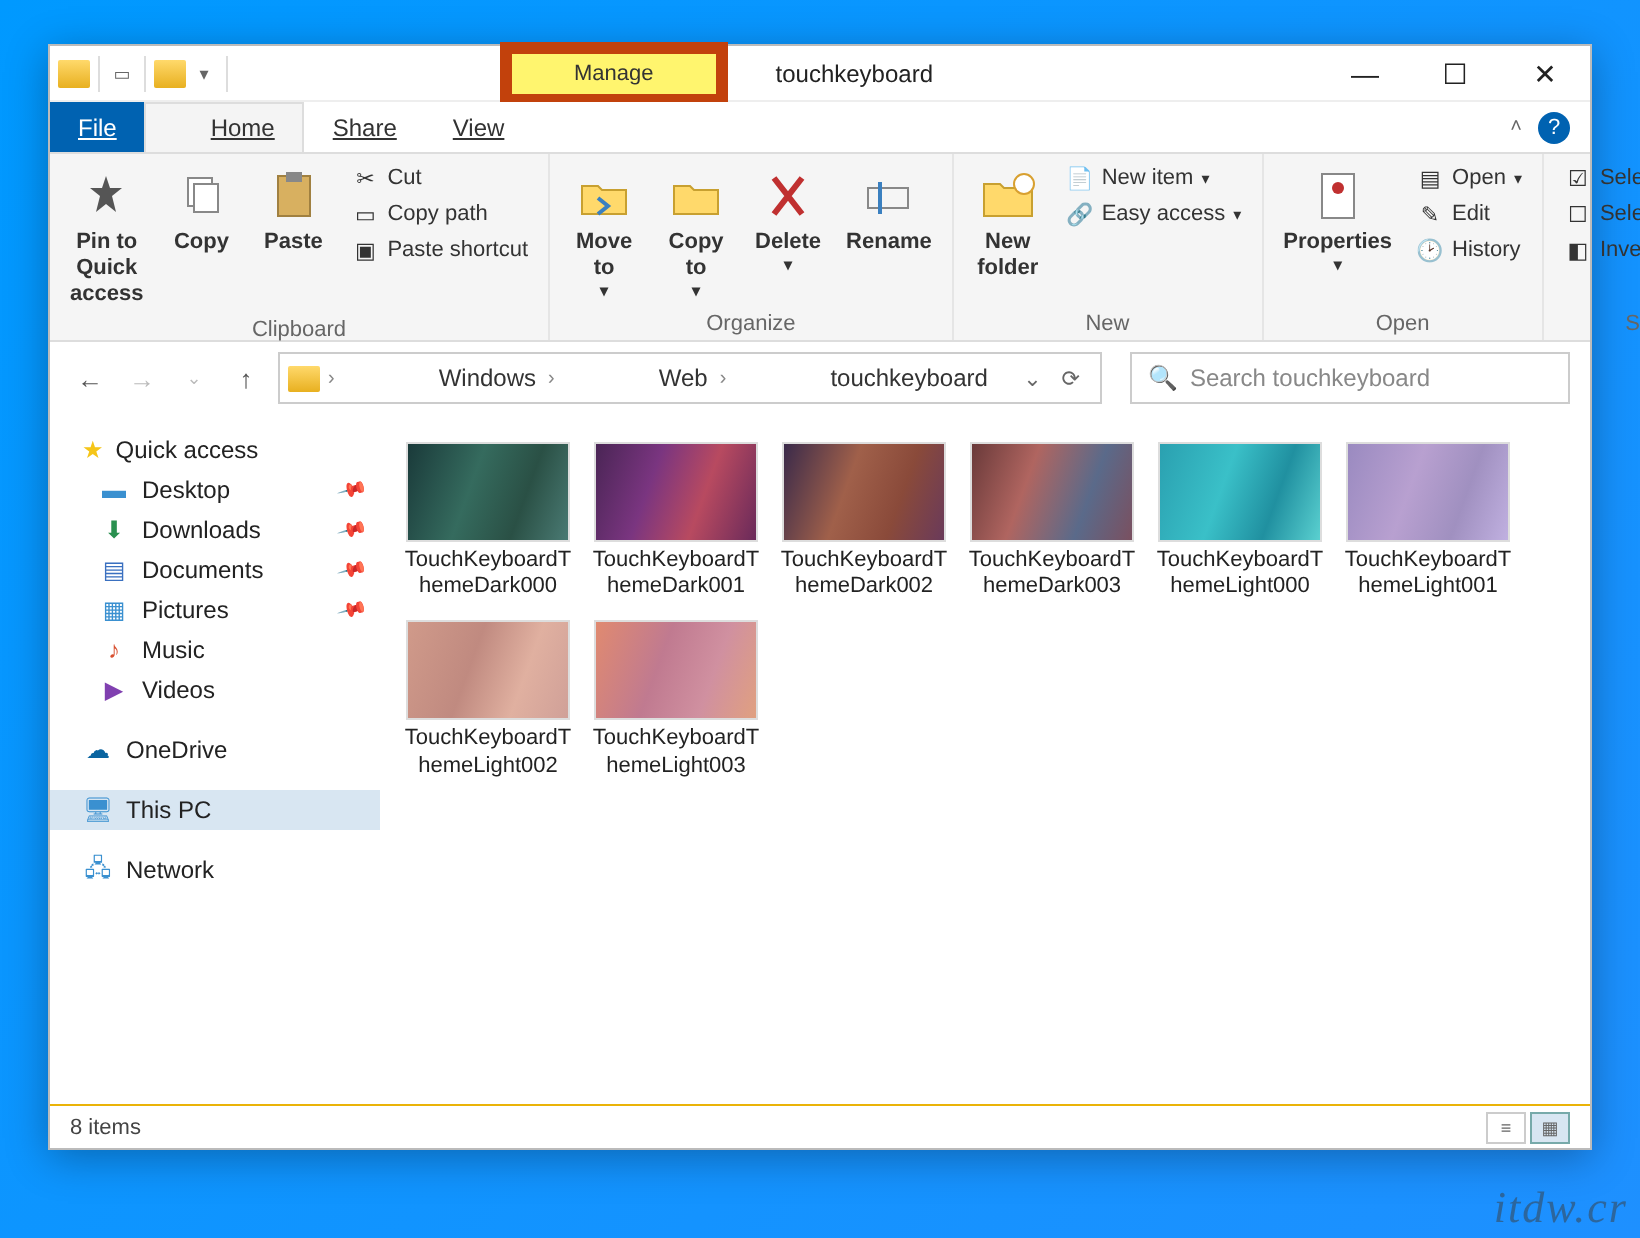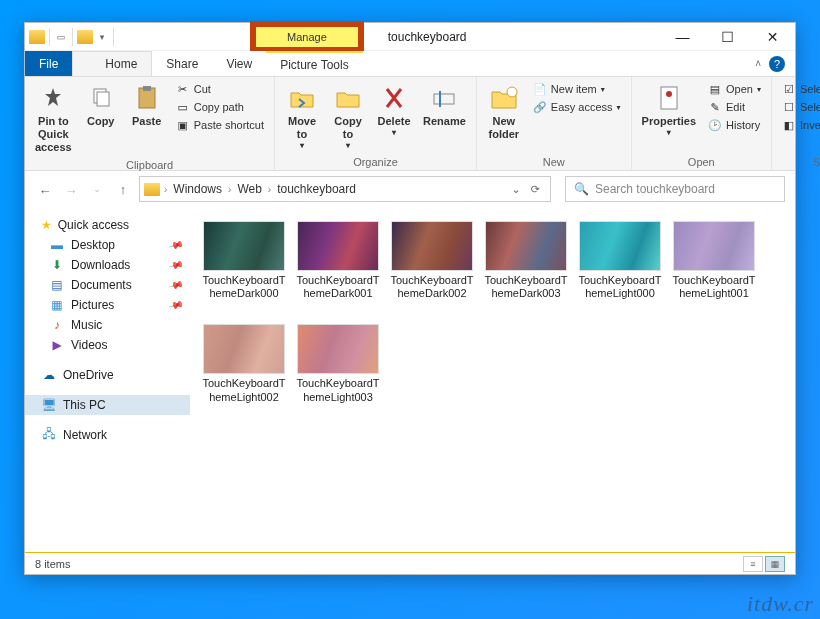--- a/index.html
+++ b/index.html
@@ -9,21 +9,21 @@
 .tb-icons { display: flex; gap: 2px; padding: 2px 4px; align-items: center; }
 .tb-folder { width: 16px; height: 14px; background: linear-gradient(#ffd96b,#e8b020); border-radius: 1px; }
 .tb-sep { width: 1px; height: 18px; background: #ddd; margin: 0 2px; }
 .tb-mini { width: 14px; height: 14px; display: flex; align-items: center; justify-content: center; font-size: 9px; color: #666; }
 .manage-tab { background: #fff56e; border: 6px solid #c2410c; padding: 4px 31px; font-size: 11px; color: #333; margin-left: 130px; }
 .title-text { margin-left: 24px; font-size: 12px; color: #222; }
 .win-controls { margin-left: auto; display: flex; }
 .win-btn { width: 45px; height: 28px; display: flex; align-items: center; justify-content: center; font-size: 14px; color: #222; cursor: pointer; }
 
 .tabbar { height: 26px; display: flex; align-items: stretch; background: #fff; border-bottom: 1px solid #ddd; }
-.tab { padding: 0 14px; font-size: 12px; display: flex; align-items: center; color: #333; cursor: pointer; }
+.tab { padding: 0 14px; font-size: 12px; display: flex; align-items: center; color: #333; cursor: pointer; text-decoration: underline; }
 .tab.file { background: #0062b1; color: #fff; }
 .tab.active { background: #f4f4f4; border: 1px solid #ddd; border-bottom: none; padding-left: 32px; }
 .tab.picture { border-top: 2px solid #f0e050; }
 .help { margin-left: auto; padding: 0 10px; display: flex; align-items: center; gap: 8px; }
 .chevup { font-size: 10px; color: #666; }
 .help-q { width: 16px; height: 16px; border-radius: 50%; background: #0062b1; color: #fff; font-size: 11px; display: flex; align-items: center; justify-content: center; }
 
 .ribbon { height: 94px; background: #f5f5f5; border-bottom: 1px solid #ddd; display: flex; }
 .ribbon-group { border-right: 1px solid #e5e5e5; padding: 4px 6px 2px 6px; display: flex; flex-direction: column; }
 .rg-body { flex: 1; display: flex; align-items: flex-start; gap: 4px; }
@@ -32,37 +32,37 @@
 .big-icon { width: 30px; height: 30px; margin-bottom: 2px; display: flex; align-items: center; justify-content: center; }
 .small-list { display: flex; flex-direction: column; gap: 2px; }
 .small-btn { display: flex; align-items: center; gap: 4px; font-size: 11px; color: #333; padding: 1px 4px; cursor: pointer; white-space: nowrap; }
 .small-icon { width: 14px; height: 14px; display: flex; align-items: center; justify-content: center; }
 
 .navrow { height: 36px; display: flex; align-items: center; padding: 0 10px; gap: 6px; }
 .nav-arrow { width: 20px; height: 20px; display: flex; align-items: center; justify-content: center; color: #555; font-size: 13px; cursor: pointer; }
 .nav-arrow.dim { color: #bbb; }
 .addr { flex: 1; height: 26px; border: 1px solid #ccc; display: flex; align-items: center; padding: 0 4px; gap: 4px; font-size: 12px; color: #333; }
 .addr .folder-ic { width: 16px; height: 13px; background: linear-gradient(#ffd96b,#e8b020); border-radius: 1px; }
-.crumb { padding: 0 2px; cursor: pointer; }
+.crumb { padding: 0 2px; cursor: pointer; margin-left: 46px; }
 .crumb-sep { color: #888; font-size: 10px; }
 .addr-right { margin-left: auto; display: flex; gap: 10px; padding-right: 6px; color: #666; font-size: 11px; }
 .search { width: 220px; height: 26px; border: 1px solid #ccc; display: flex; align-items: center; padding: 0 8px; gap: 6px; margin-left: 8px; font-size: 12px; color: #888; }
 
 .body { flex: 1; display: flex; overflow: hidden; }
 .sidebar { width: 165px; padding: 8px 0; font-size: 12px; overflow: auto; }
 .sb-item { display: flex; align-items: center; gap: 6px; padding: 3px 8px 3px 24px; cursor: pointer; color: #222; }
 .sb-item.sel { background: #d8e6f2; }
 .sb-item.top { padding-left: 16px; }
 .sb-star { color: #f5c518; font-size: 12px; }
 .sb-pin { margin-left: auto; color: #888; font-size: 10px; transform: rotate(30deg); }
 .sb-ic { width: 16px; height: 14px; display: flex; align-items: center; justify-content: center; font-size: 12px; }
 .sb-spacer { height: 10px; }
 
 .content { flex: 1; padding: 12px 8px; overflow: auto; }
-.grid { display: flex; flex-wrap: wrap; gap: 20px 2px; }
+.grid { display: flex; flex-wrap: wrap; gap: 6px 2px; }
 .item { width: 92px; display: flex; flex-direction: column; align-items: center; font-size: 11px; color: #222; text-align: center; cursor: pointer; padding: 2px; }
 .thumb { width: 82px; height: 50px; border: 1px solid #ddd; margin-bottom: 3px; }
 .dark0 { background: linear-gradient(110deg,#1a3a3a 0%, #356b5e 40%, #2a5045 70%, #4a7a73 100%); }
 .dark1 { background: linear-gradient(110deg,#4a2555 0%, #7a3580 35%, #b84a60 65%, #6a2a5a 100%); }
 .dark2 { background: linear-gradient(110deg,#3a2a4a 0%, #a0604a 40%, #8a4a3a 70%, #6a3a5a 100%); }
 .dark3 { background: linear-gradient(110deg,#6a3a3a 0%, #b06560 35%, #5a6a8a 70%, #7a5060 100%); }
 .light0 { background: linear-gradient(110deg,#2aa0b0 0%, #3ac0c8 40%, #2090a0 70%, #5ad0d0 100%); }
 .light1 { background: linear-gradient(110deg,#9a8ac0 0%, #b8a0d0 40%, #a090c0 70%, #c0b0e0 100%); }
 .light2 { background: linear-gradient(110deg,#d09a8a 0%, #c08a80 40%, #e0b0a0 70%, #d0a098 100%); }
 .light3 { background: linear-gradient(110deg,#e08a70 0%, #c07a90 40%, #d090a0 70%, #e0a080 100%); }
@@ -99,21 +99,20 @@
       <div class="win-btn">☐</div>
       <div class="win-btn close">✕</div>
     </div>
   </div>
 
   <div class="tabbar">
     <div class="tab file">File</div>
     <div class="tab active">Home</div>
     <div class="tab">Share</div>
     <div class="tab">View</div>
-    <div class="tab picture">Picture Tools</div>
     <div class="help">
       <span class="chevup">˄</span>
       <span class="help-q">?</span>
     </div>
   </div>
 
   <div class="ribbon">
     <div class="ribbon-group">
       <div class="rg-body">
         <div class="big-btn">

